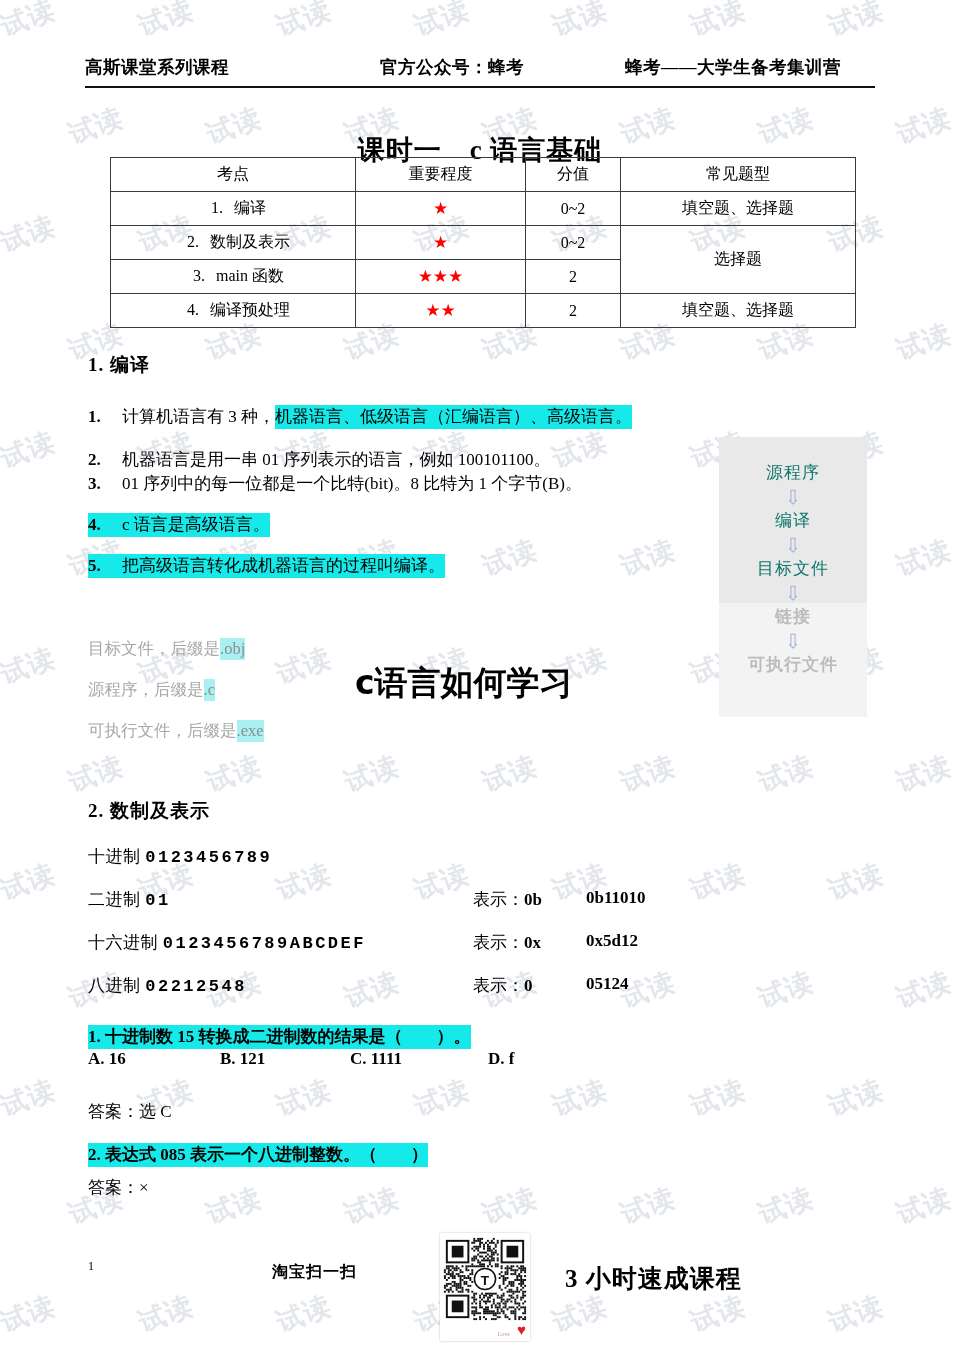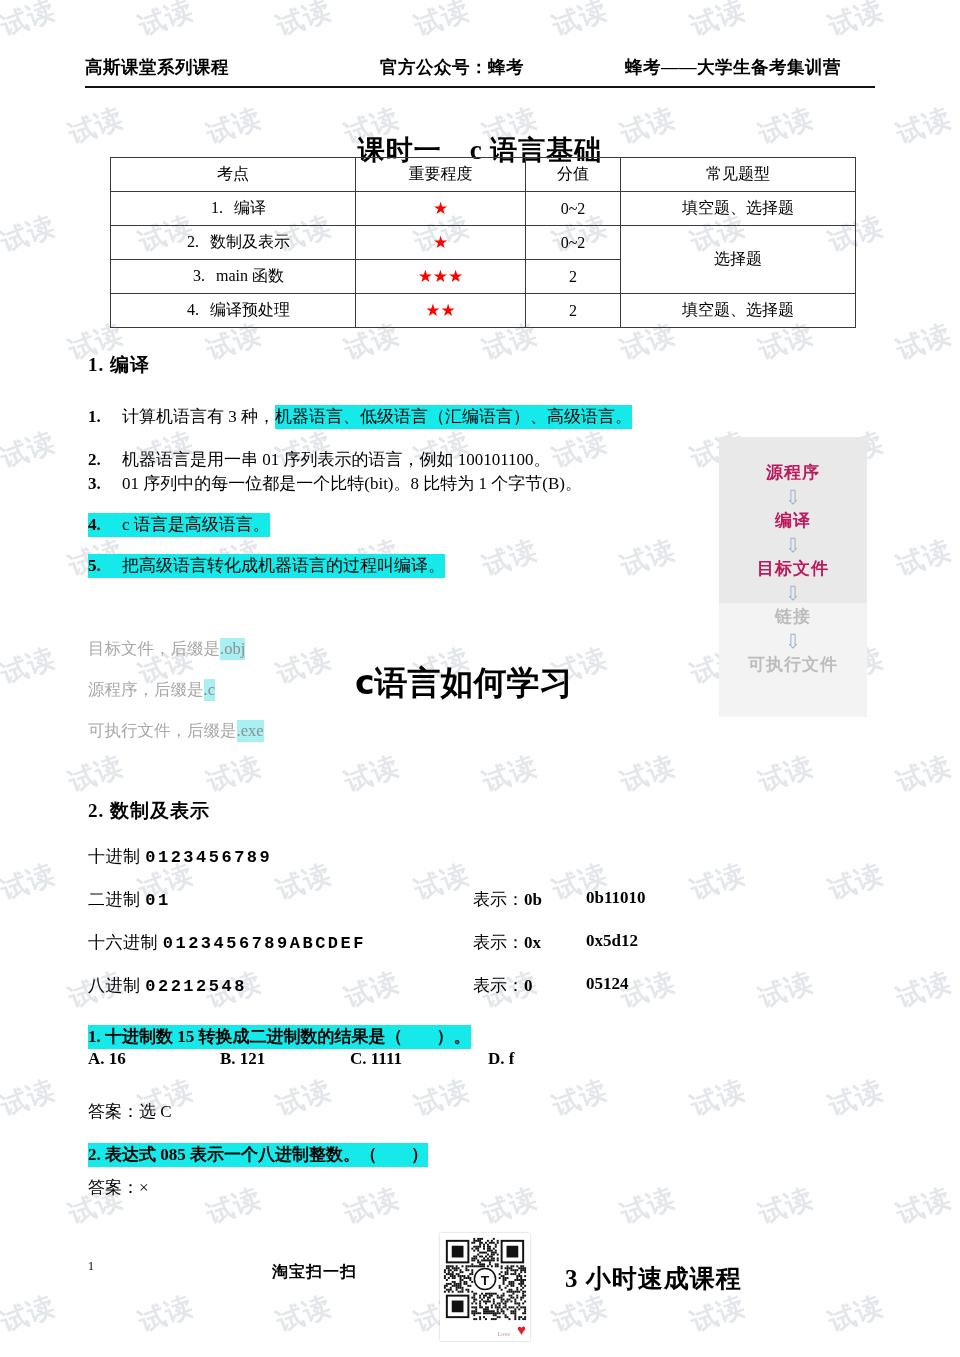--- a/index.html
+++ b/index.html
@@ -169,24 +169,24 @@
   }
   .flow .upper {
     position: absolute;
     top: 0; left: 0; right: 0;
     height: 166px;
     background: #e9e9e9;
   }
   .flow .inner { position: relative; z-index: 1; padding-top: 25px; }
   .flow .node {
     font-size: 17px;
-    font-weight: 700;
+    font-weight: 400;
     line-height: 22px;
     letter-spacing: 1px;
-    color: #be185d;
+    color: #0f766e;
   }
   .flow .node.dim { color: #bcbcbc; font-weight: 700; }
   .flow .arrow {
     font-size: 20px;
     line-height: 26px;
     color: #9fb3cd;
   }
 
   
   .baserows { position: absolute; left: 88px; width: 620px; }

